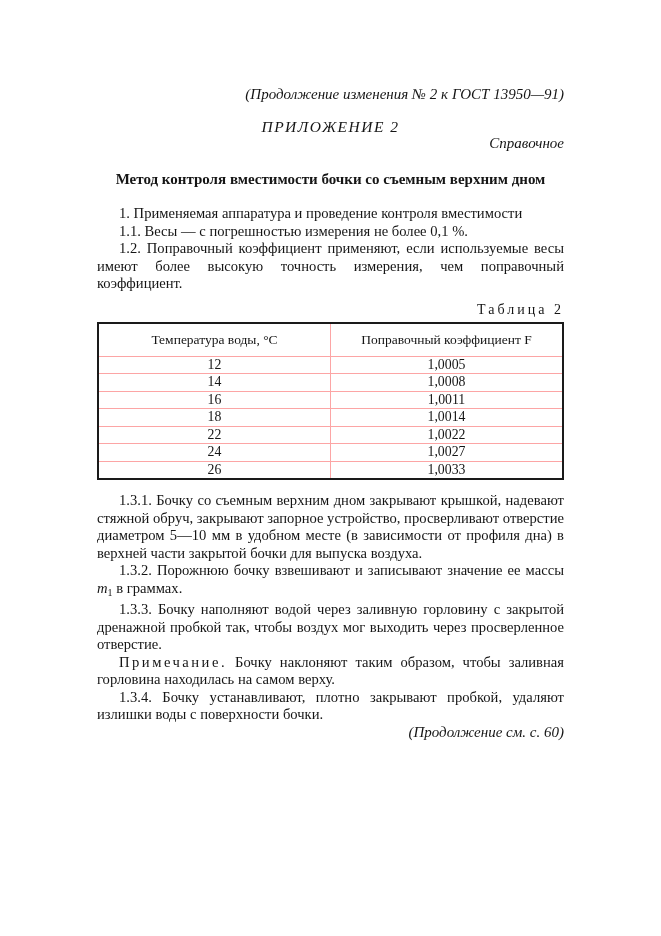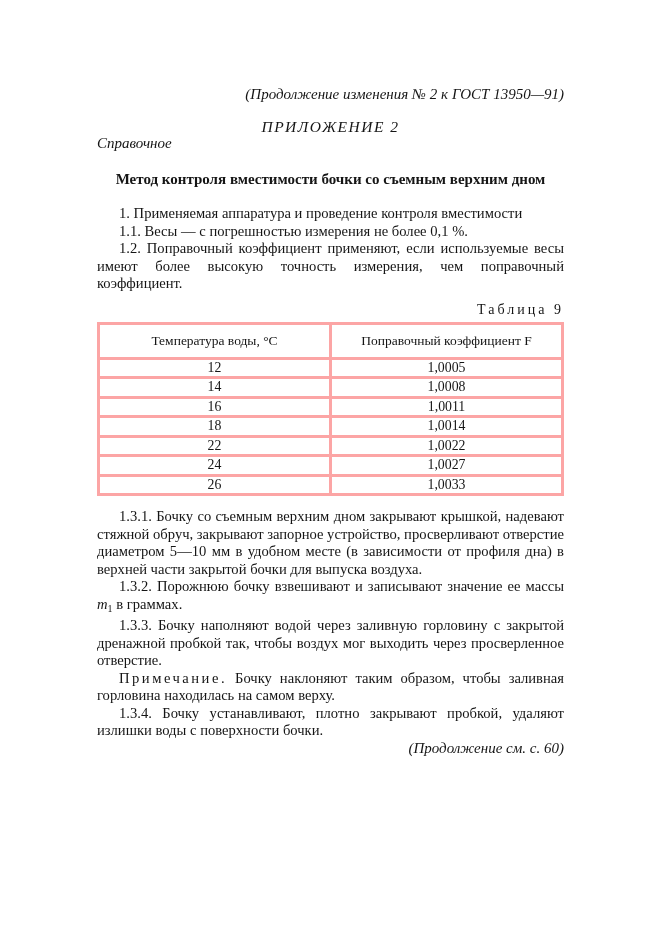--- a/index.html
+++ b/index.html
@@ -28,21 +28,21 @@
   }
   .appendix-title {
     margin-top: 15px;
     text-align: center;
     font-style: italic;
     font-size: 15.5px;
     letter-spacing: 1.5px;
     line-height: 17px;
   }
   .appendix-subtitle {
-    text-align: left;
+    text-align: right;
     font-style: italic;
     font-size: 15px;
     line-height: 17px;
   }
   .doc-title {
     margin-top: 19px;
     text-align: center;
     font-weight: bold;
     font-size: 15px;
     line-height: 17px;
@@ -63,21 +63,21 @@
     line-height: 15px;
   }
   .doc-table {
     margin-top: 5px;
     border-collapse: collapse;
     width: 467px;
     border: 2px solid #1a1a1a;
     table-layout: fixed;
   }
   .doc-table th, .doc-table td {
-    border: 3px solid #fca5a5;
+    border: 1px solid #fca5a5;
     text-align: center;
     font-weight: normal;
     padding: 0;
     margin-top: 47px;
   }
   .doc-table th {
     height: 32px;
     font-size: 13.5px;
     vertical-align: middle;
   }
@@ -112,21 +112,21 @@
     <div class="appendix-subtitle">Справочное</div>
 
     <div class="doc-title">Метод контроля вместимости бочки со съемным верхним дном</div>
 
     <div class="body-block">
       <p class="para">1. Применяемая аппаратура и проведение контроля вместимости</p>
       <p class="para">1.1. Весы — с погрешностью измерения не более 0,1 %.</p>
       <p class="para">1.2. Поправочный коэффициент применяют, если используемые весы имеют более высокую точность измерения, чем поправочный коэффициент.</p>
     </div>
 
-    <div class="table-label">Таблица 9</div>
+    <div class="table-label">Таблица 2</div>
 
     <table class="doc-table">
       <thead>
         <tr>
           <th>Температура воды, °С</th>
           <th>Поправочный коэффициент F</th>
         </tr>
       </thead>
       <tbody>
         <tr>

